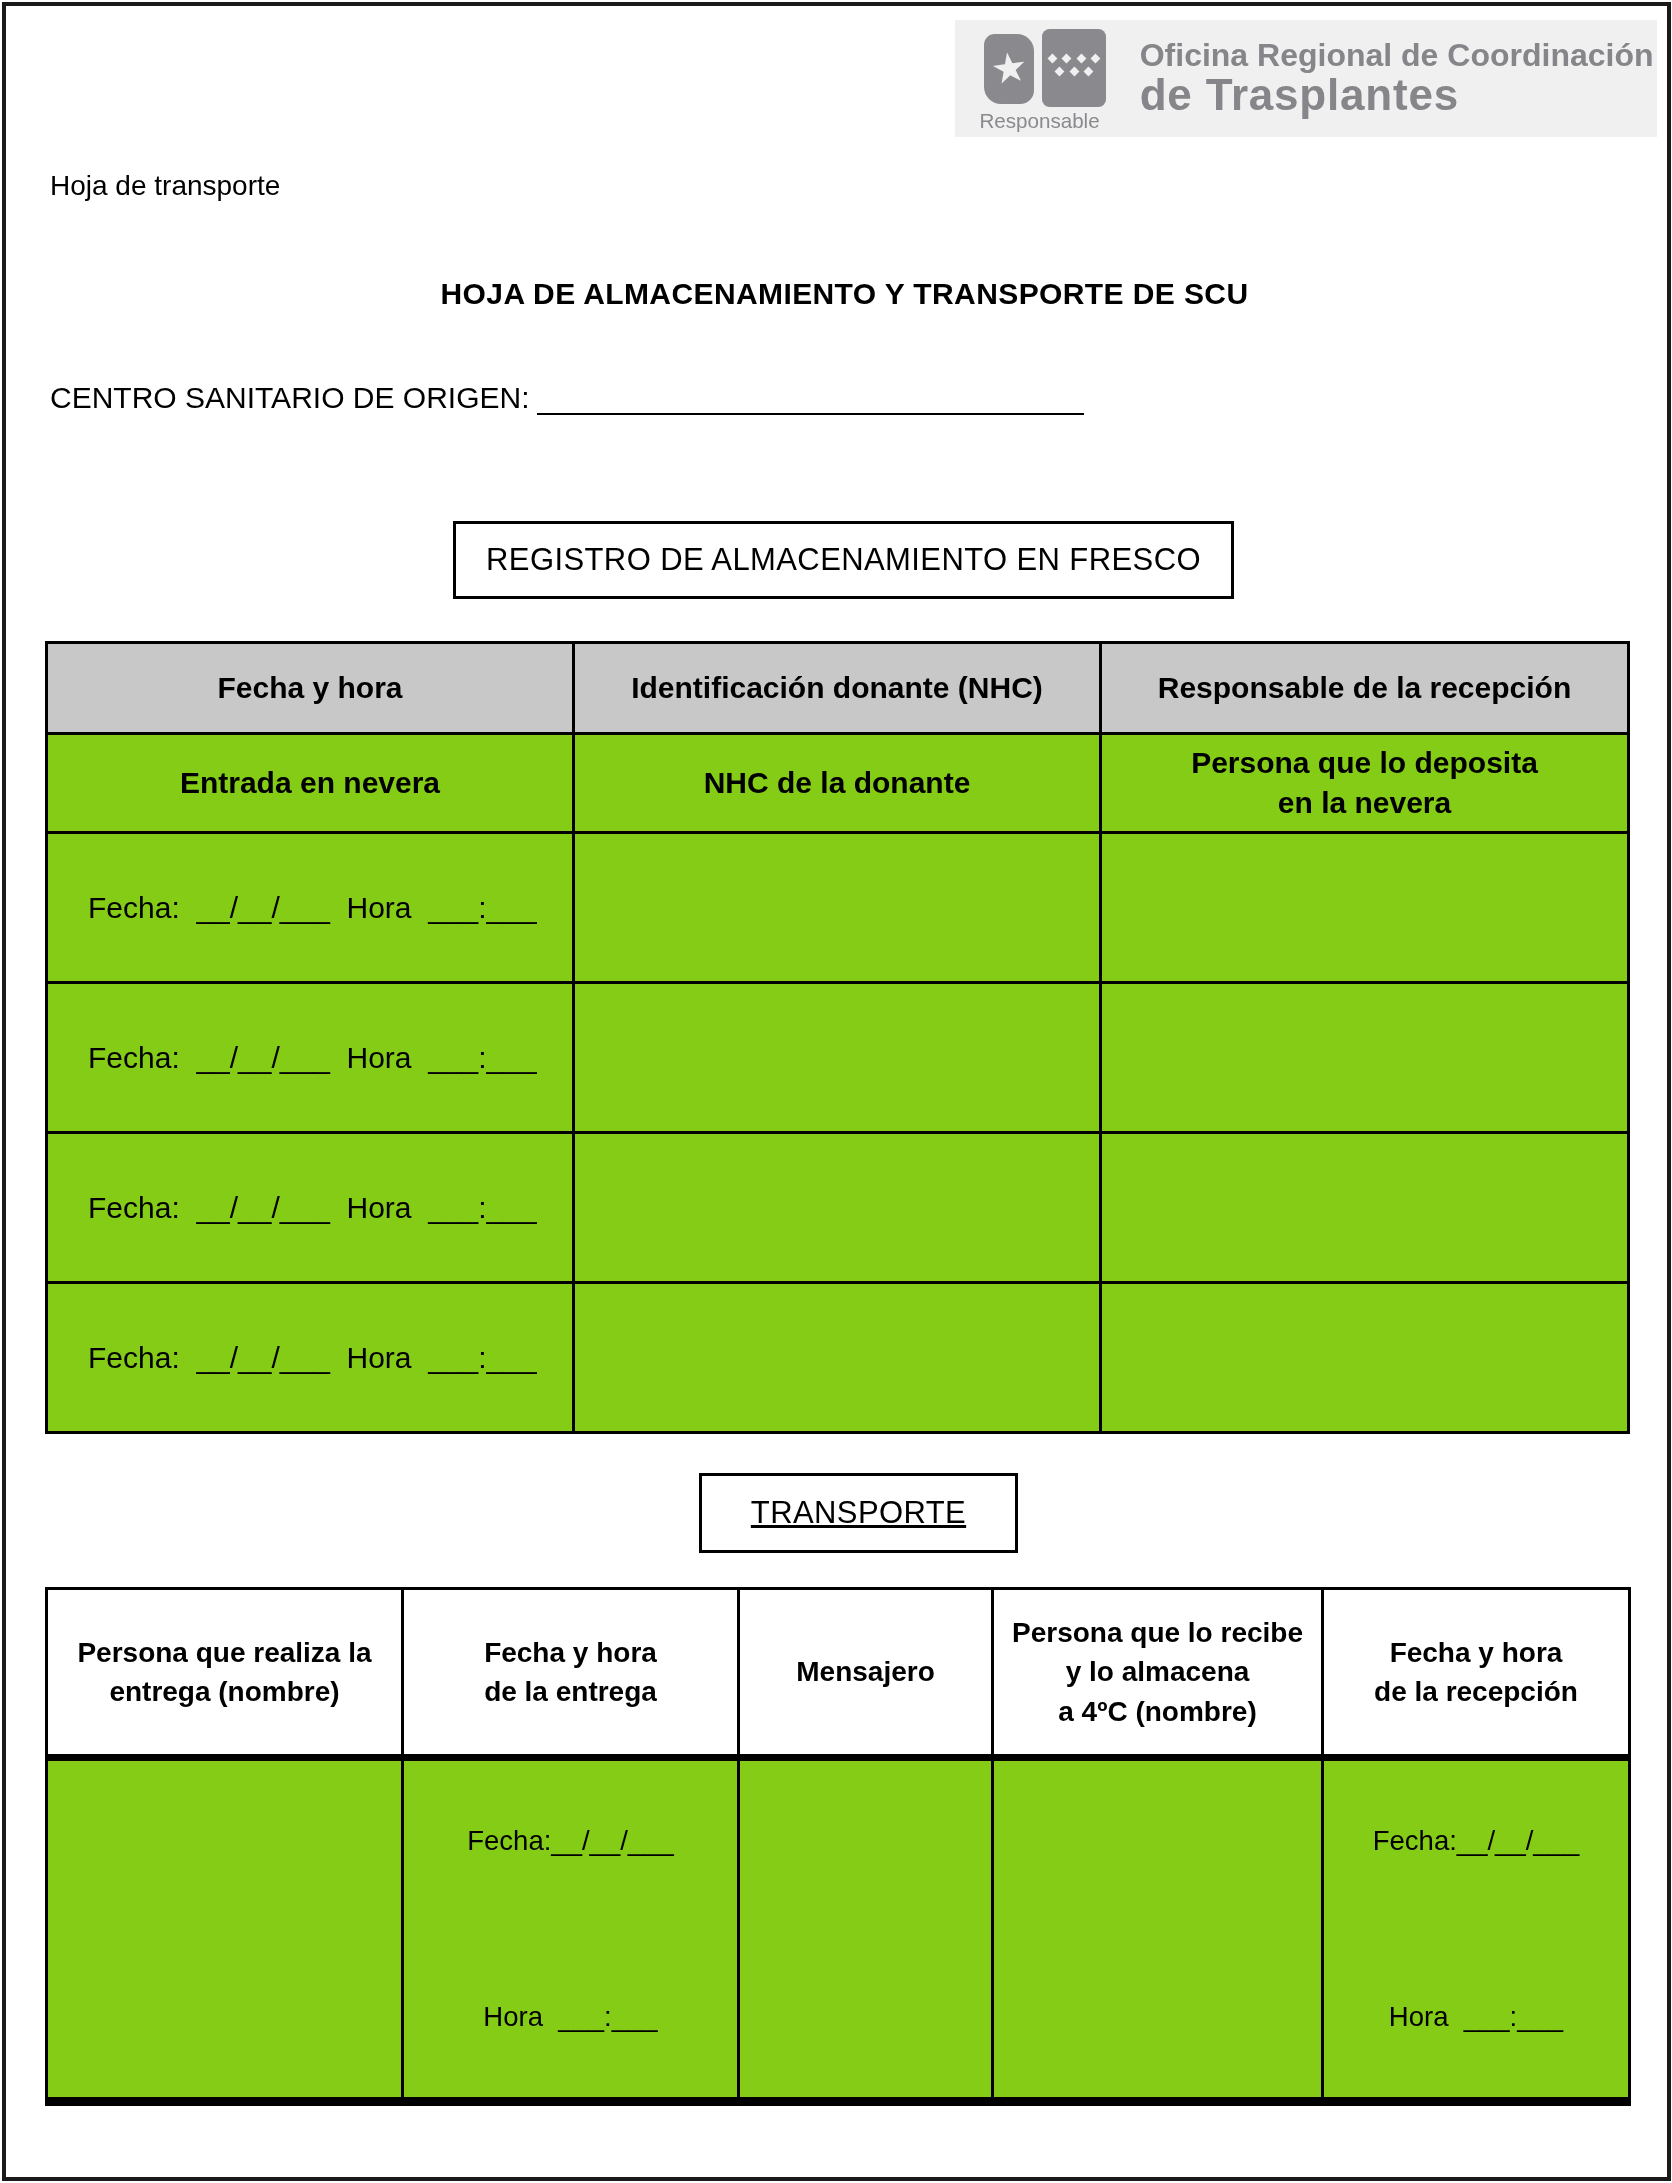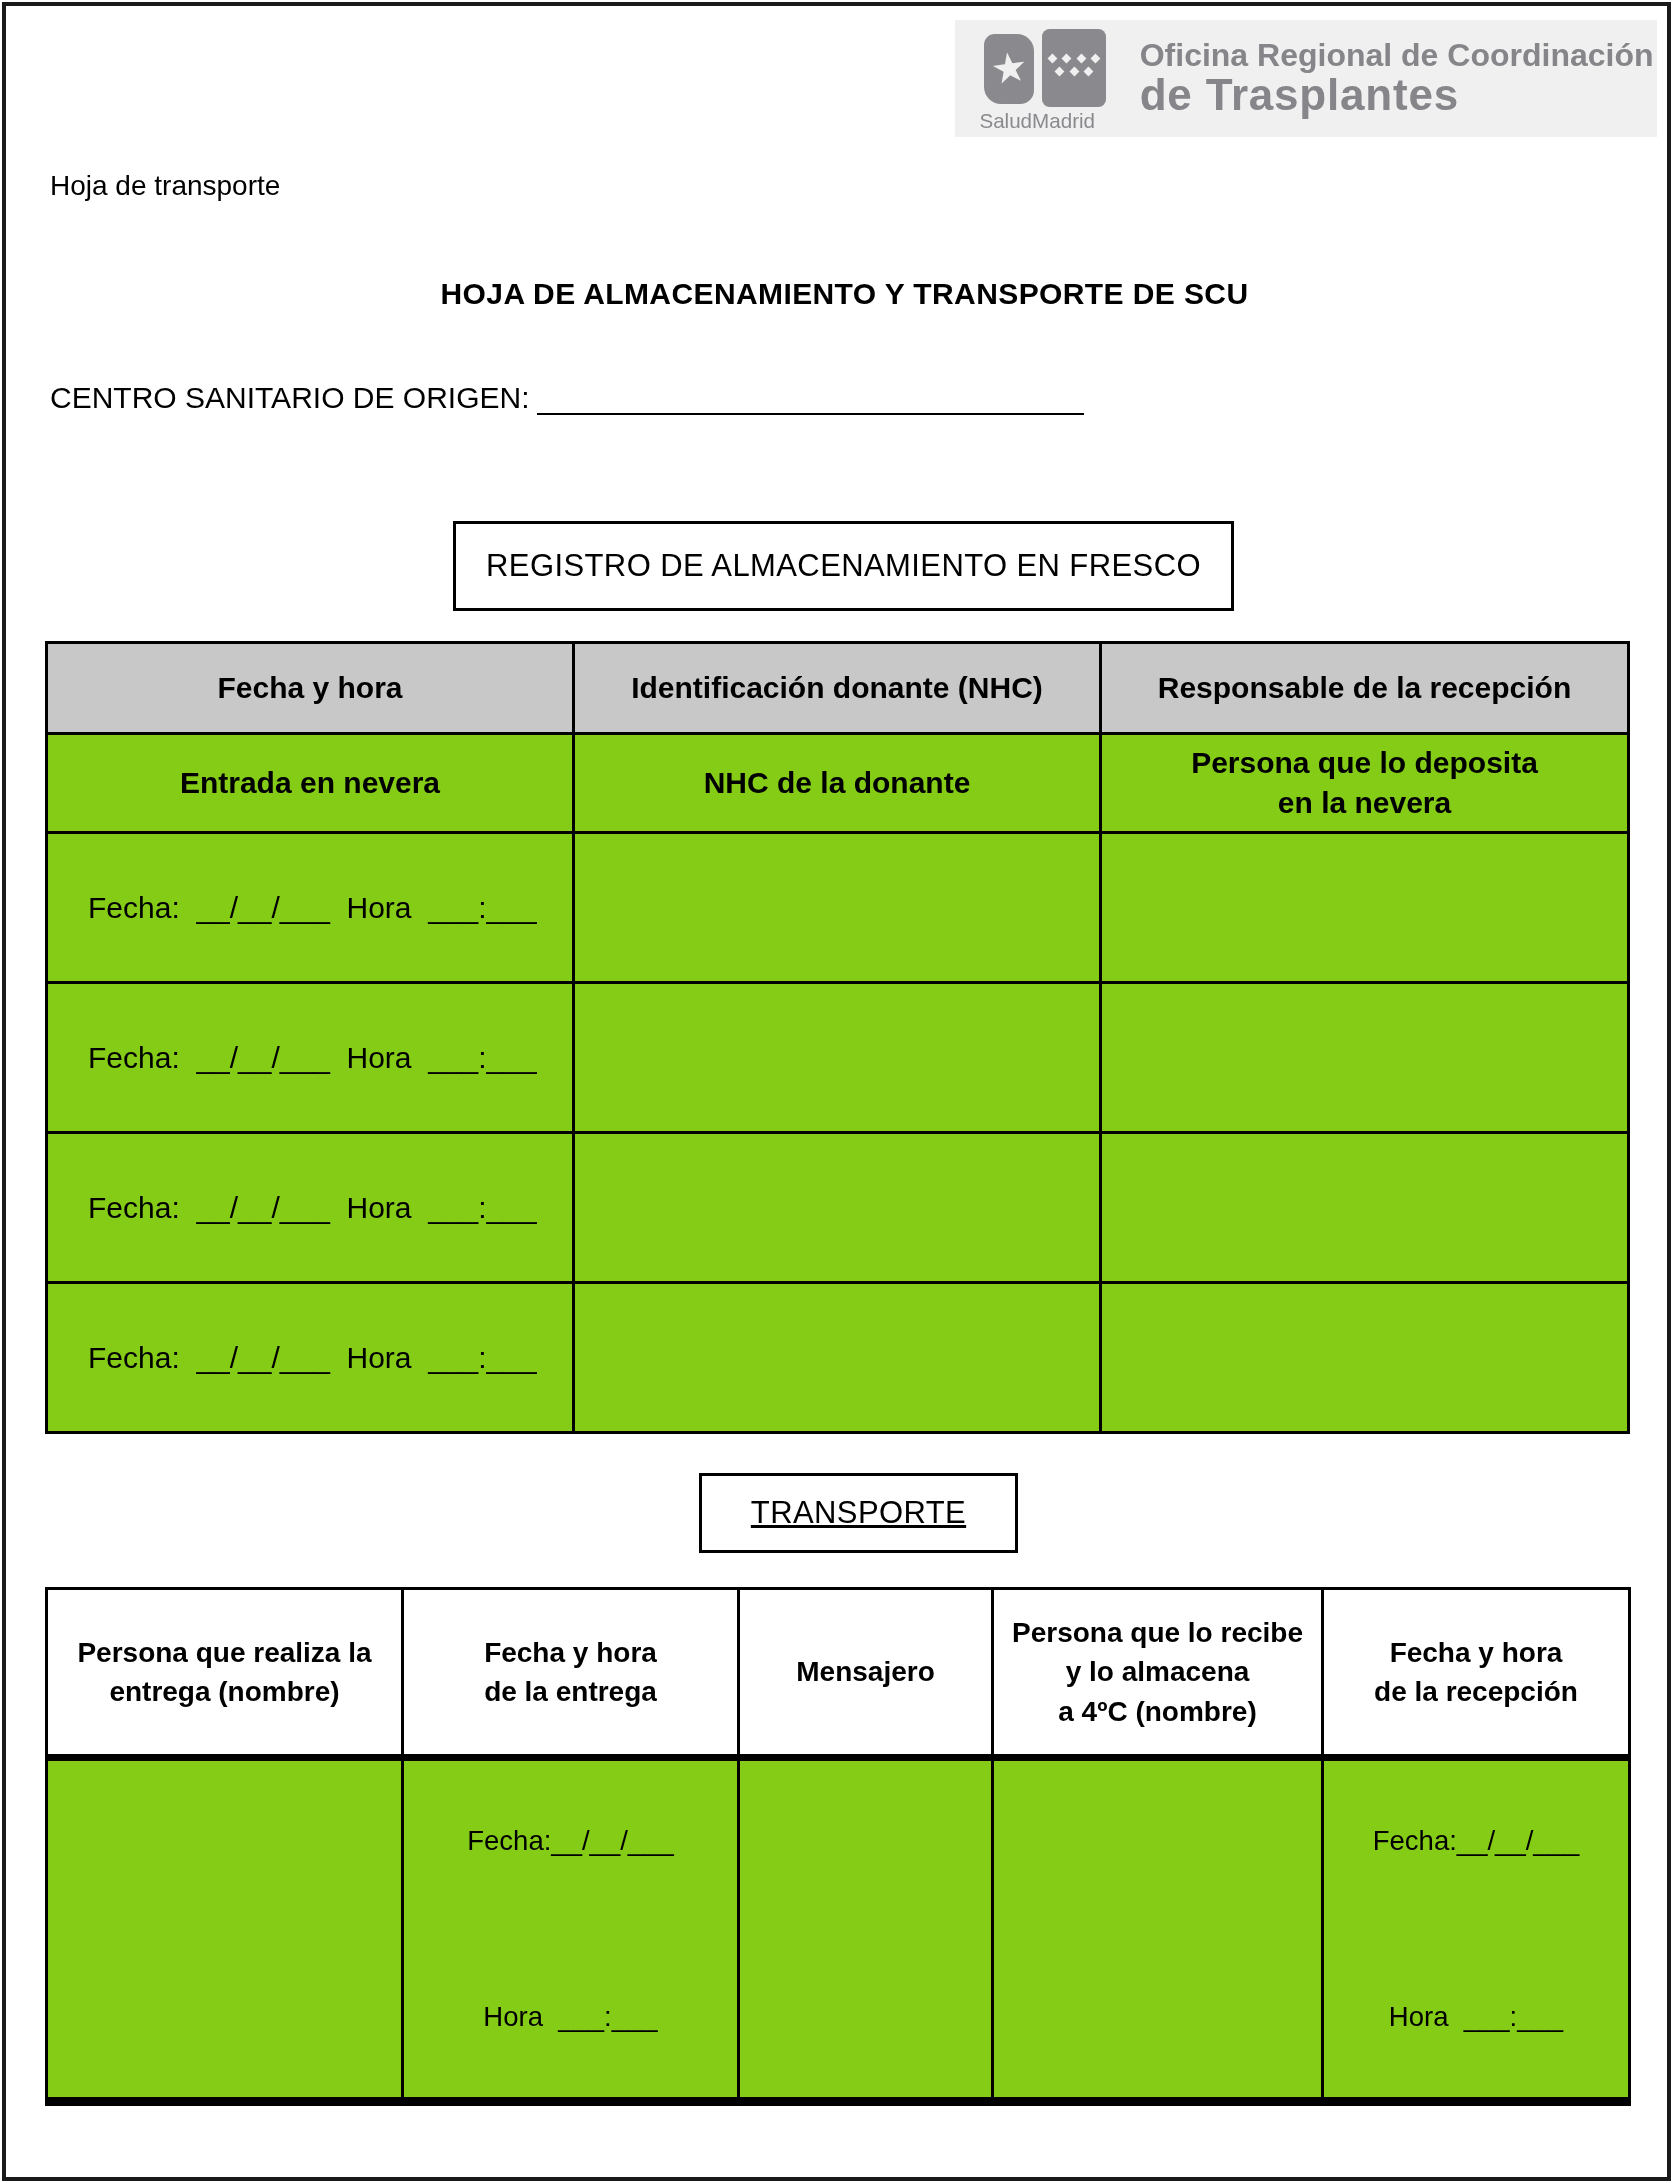--- a/index.html
+++ b/index.html
@@ -57,21 +57,21 @@
   .origin-underline{
     display:inline-block;width:547px;height:31px;
     border-bottom:2.3px solid #000;margin-left:7.6px;vertical-align:bottom;
   }
   
   .section-box{
     position:absolute;border:3.8px solid #000;background:#fff;
     display:flex;align-items:center;justify-content:center;
     font-size:31px;letter-spacing:0.4px;box-sizing:border-box;
   }
-  .box-registro{left:453px;top:521px;width:781px;height:90px;}
+  .box-registro{left:453px;top:521px;width:781px;height:78px;}
   .box-transporte{left:699px;top:1473px;width:319px;height:80px;text-decoration:underline;}
   
   table{border-collapse:collapse;table-layout:fixed;position:absolute;background:#84cc16;}
   td{border:3.1px solid #000;padding:0;vertical-align:middle;box-sizing:border-box;}
   .t1{left:45px;top:641px;width:1583px;border:3.8px solid #000;}
   .t1 .hdr td{
     height:91px;background:#c8c8c8;
     font-weight:bold;font-size:30px;text-align:center;
   }
   .t1 .sub td{
@@ -106,21 +106,21 @@
       <div class="flag">
         <div class="flag-dots">
           <div class="r1">
             <span class="dot"></span><span class="dot"></span><span class="dot"></span><span class="dot"></span>
           </div>
           <div class="r2">
             <span class="dot"></span><span class="dot"></span><span class="dot"></span>
           </div>
         </div>
       </div>
-      <div class="brand">SaludMadrid</div>
+      <div class="brand">Responsable</div>
     </div>
     <div class="logo-text">
       <div class="org1">Oficina Regional de Coordinación</div>
       <div class="org2">de Trasplantes</div>
     </div>
   </div>
 
   <div class="doc-label">Hoja de transporte</div>
   <div class="page-title">HOJA DE ALMACENAMIENTO Y TRANSPORTE DE SCU</div>
   <div class="origin-line"><span>CENTRO SANITARIO DE ORIGEN:</span><span class="origin-underline"></span></div>

